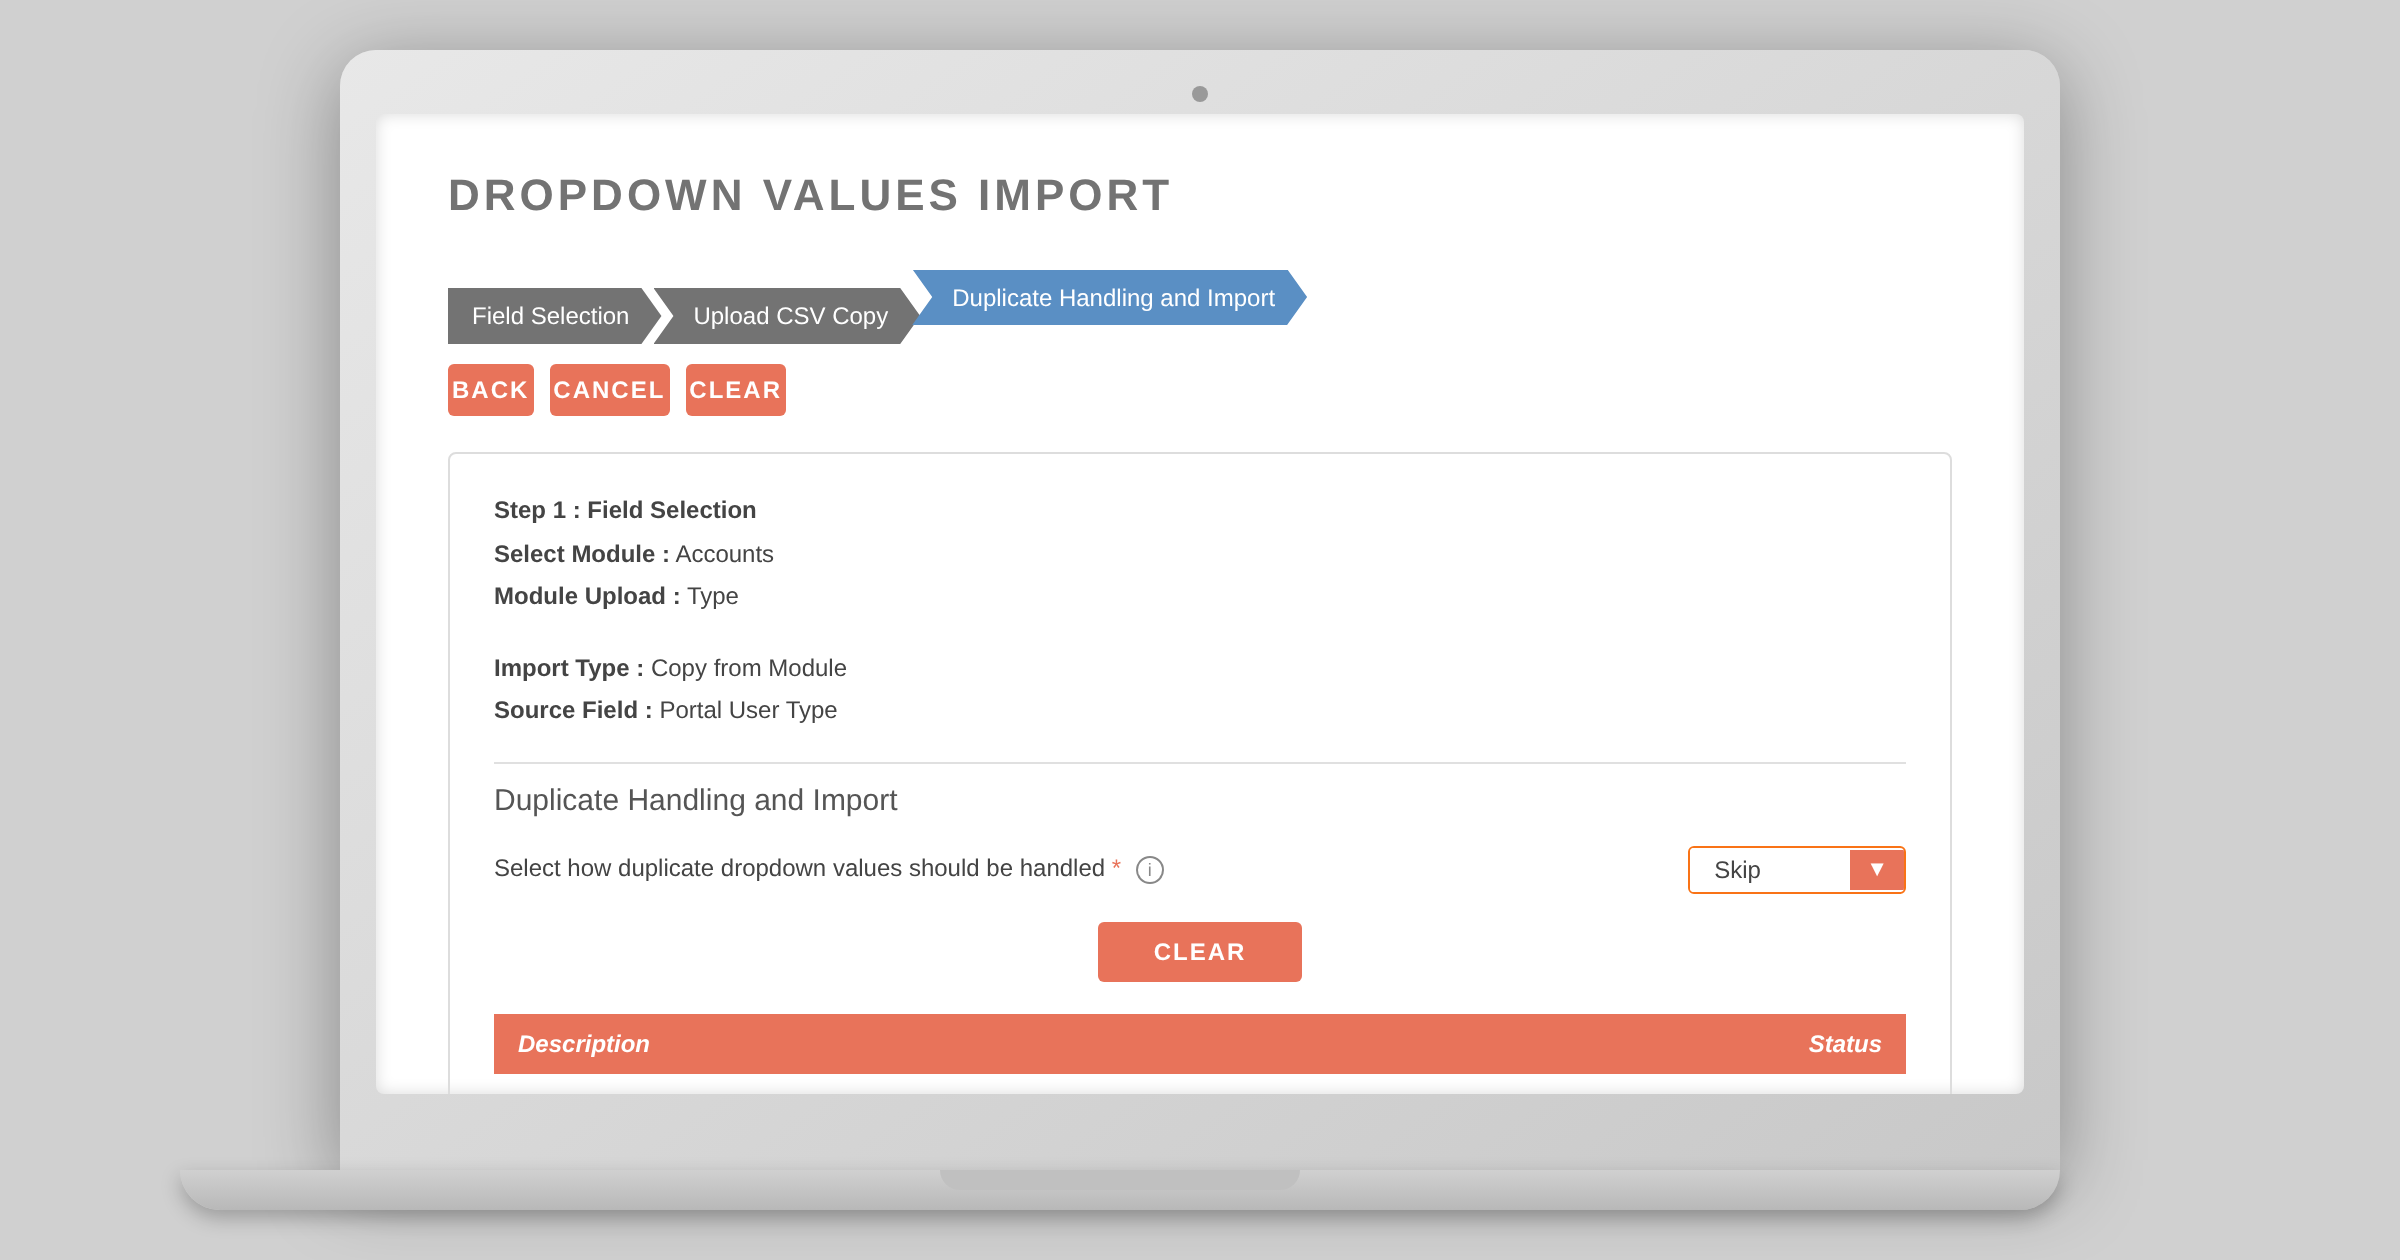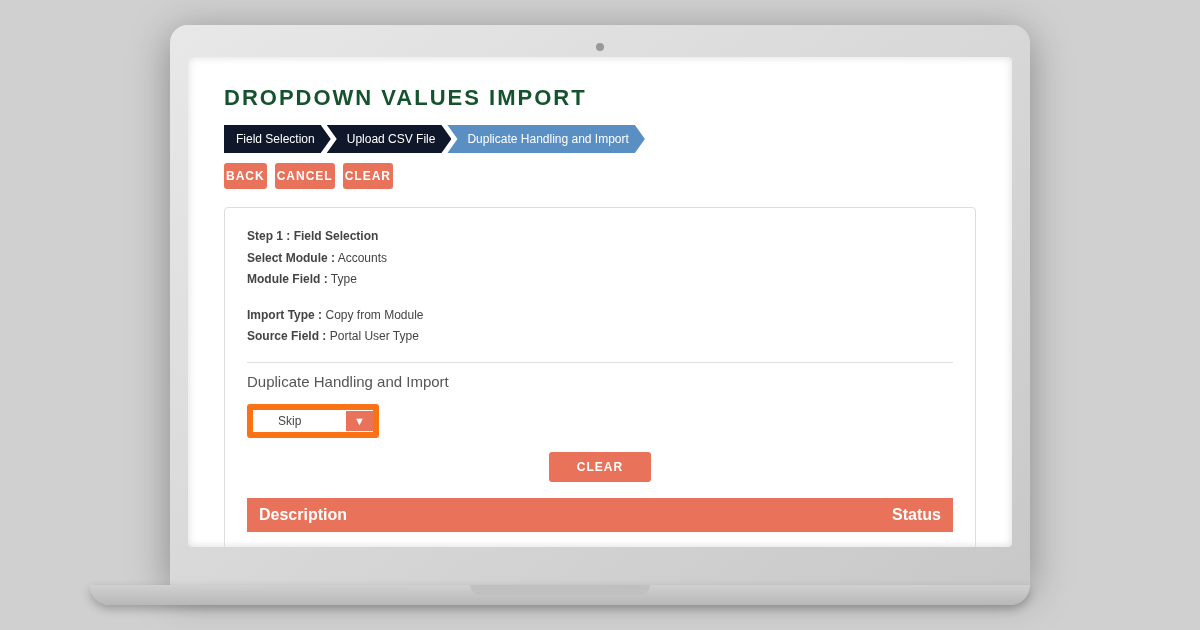--- a/index.html
+++ b/index.html
@@ -60,21 +60,21 @@
     
     .screen-content {
       padding: 28px 36px 20px 36px;
       height: 100%;
       overflow-y: auto;
     }
 
     .page-title {
       font-size: 22px;
       font-weight: bold;
-      color: #14532d;
+      color: #737373;
       letter-spacing: 2px;
       text-transform: uppercase;
       margin-bottom: 14px;
     }
 
     
     .steps-row {
       display: flex;
       align-items: center;
       margin-bottom: 10px;
@@ -88,21 +88,22 @@
       font-size: 12px;
       color: #fff;
       position: relative;
       clip-path: polygon(0 0, calc(100% - 10px) 0, 100% 50%, calc(100% - 10px) 100%, 0 100%, 10px 50%);
     }
     .step:first-child {
       clip-path: polygon(0 0, calc(100% - 10px) 0, 100% 50%, calc(100% - 10px) 100%, 0 100%);
       padding-left: 12px;
     }
     .step-completed {
-      background: #0f172a;
+      background: #737373;
+      margin-top: 19px;
     }
     .step-active {
       background: #5a8fc4;
     }
 
     
     .buttons-row {
       display: flex;
       gap: 8px;
       margin-bottom: 18px;
@@ -170,25 +171,24 @@
       border-radius: 50%;
       border: 1px solid #888;
       color: #888;
       font-size: 9px;
       margin-left: 4px;
       cursor: pointer;
     }
     .dropdown-select {
       display: flex;
       align-items: center;
-      border: 6px solid #f97316;
+      border: 1px solid #f97316;
       border-radius: 3px;
       overflow: hidden;
       font-size: 12px;
-      padding-left: 13px;
     }
     .dropdown-value {
       padding: 4px 12px;
       background: #fff;
       color: #444;
       min-width: 80px;
     }
     .dropdown-arrow {
       background: #e8735a;
       padding: 4px 8px;
@@ -211,21 +211,22 @@
       font-weight: bold;
       letter-spacing: 1px;
       border-radius: 3px;
       cursor: pointer;
     }
 
     
     .results-table {
       width: 100%;
       border-collapse: collapse;
-      font-size: 16px;
+      font-size: 12px;
+      font-style: italic;
     }
     .results-table th {
       background: #e8735a;
       color: #fff;
       padding: 8px 12px;
       text-align: left;
       font-weight: bold;
     }
     .results-table th.right { text-align: right; }
   </style>
@@ -238,21 +239,21 @@
     <div class="laptop-screen">
       <div class="screen-content">
 
         <div class="page-title">DROPDOWN VALUES IMPORT</div>
 
         <div class="steps-row">
           <div class="step step-completed">
             <span>Field Selection</span>
           </div>
           <div class="step step-completed" style="margin-left:-4px;">
-            <span>Upload CSV File</span>
+            <span>Upload CSV Copy</span>
           </div>
           <div class="step step-active" style="margin-left:-4px;">
             <span>Duplicate Handling and Import</span>
           </div>
         </div>
 
         <div class="buttons-row">
           <button class="btn btn-back">BACK</button>
           <button class="btn btn-cancel">CANCEL</button>
           <button class="btn btn-clear">CLEAR</button>
@@ -262,41 +263,46 @@
 
           <div class="summary-section">
             <div>
               <span class="label">Step 1 : Field Selection</span>
             </div>
             <div>
               <span class="label">Select Module :</span>
               <span>Accounts</span>
             </div>
             <div>
-              <span class="label">Module Field :</span>
+              <span class="label">Module Upload :</span>
               <span>Type</span>
             </div>
           </div>
 
           <div class="summary-section">
             <div>
               <span class="label">Import Type :</span>
               <span>Copy from Module</span>
             </div>
             <div>
               <span class="label">Source Field :</span>
               <span>Portal User Type</span>
             </div>
           </div>
 
           <hr class="section-divider">
 
           <div class="section-heading">Duplicate Handling and Import</div>
 
           <div class="dup-row">
+            <div class="dup-label">
+              <span>Select how duplicate dropdown values should be handled</span>
+              <span style="color:#e8735a;">*</span>
+              <span class="info-icon">i</span>
+            </div>
             <div class="dropdown-select">
               <div class="dropdown-value">Skip</div>
               <div class="dropdown-arrow">▼</div>
             </div>
           </div>
 
           <div class="import-row">
             <button class="btn-import">CLEAR</button>
           </div>
 

